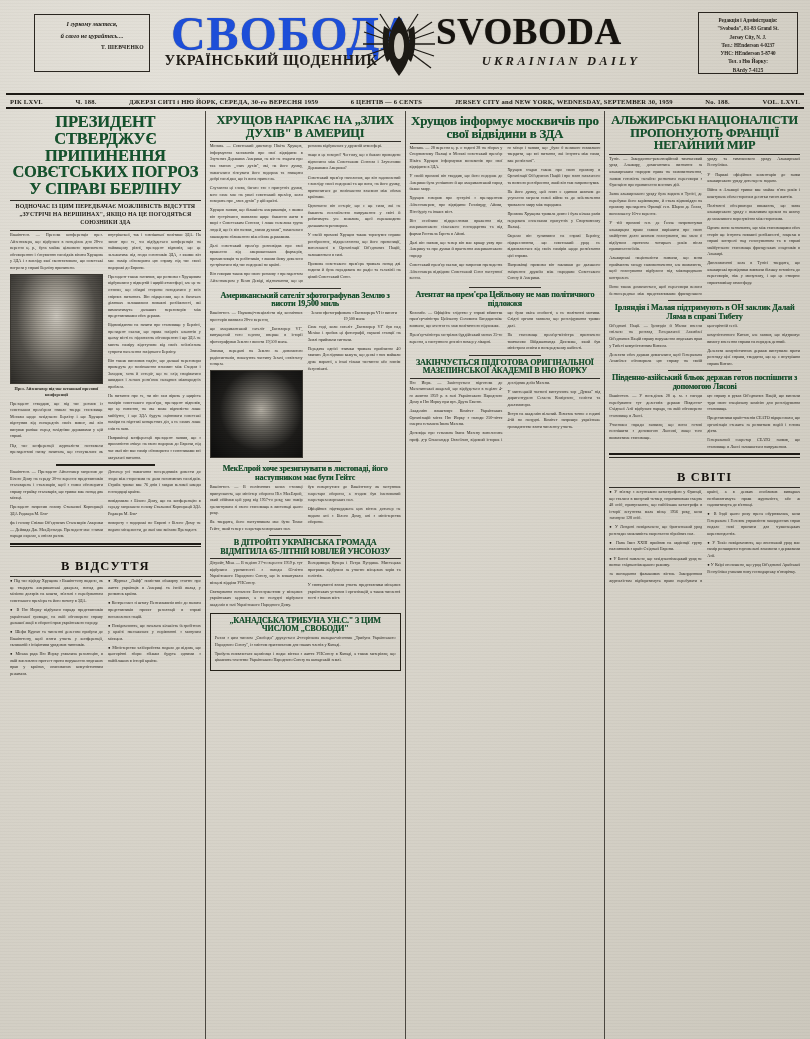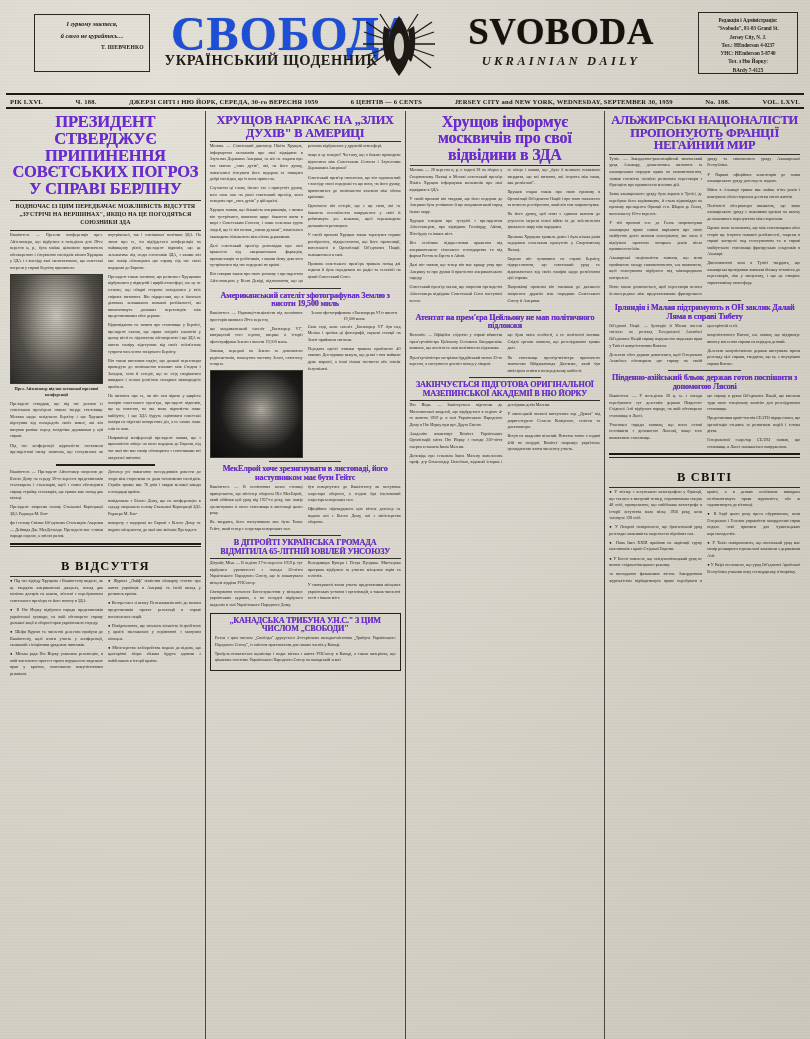--- a/index.html
+++ b/index.html
@@ -37,21 +37,21 @@
     position:absolute;left:120px;top:4px;width:290px;text-align:right;
     font-size:48px;font-weight:bold;letter-spacing:1px;line-height:1;
     font-family:"Liberation Serif", serif;color:#1d4ed8;
     text-shadow:0 0 1px rgba(0,0,0,.5);
   }
   .sub-ukr{
     position:absolute;left:120px;top:46px;width:290px;text-align:center;
     font-size:14.5px;font-weight:bold;letter-spacing:.5px;color:#201d18;
   }
   .title-eng{
-    position:absolute;left:430px;top:7px;width:250px;text-align:center;
+    position:absolute;left:430px;top:7px;width:250px;text-align:left;
     font-size:37px;font-weight:bold;letter-spacing:.5px;line-height:1;color:#16130f;
     text-shadow:0 0 1px rgba(0,0,0,.5);
   }
   .sub-eng{
     position:absolute;left:430px;top:48px;width:250px;text-align:center;
     font-size:12.5px;font-weight:bold;letter-spacing:3.2px;font-style:italic;color:#201d18;font-family:Liberation Serif, serif;
   }
   .emblem{position:absolute;left:356px;top:4px;width:74px;height:72px;}
 
   
@@ -63,27 +63,27 @@
   }
   .datebar span{white-space:nowrap;}
 
   
   .cols{display:flex;gap:0;margin-top:2px;height:930px;}
   .col{flex:1 1 0;padding:0 4px;box-sizing:border-box;border-right:.8px solid #4a463f;}
   .col:last-child{border-right:none;}
 
   
   .hl{
-    text-align:center;font-weight:bold;color:#6d28d9;line-height:1.02;
+    text-align:center;font-weight:bold;color:#14532d;line-height:1.02;
     letter-spacing:-.2px;margin:3px 0 2px;
     text-shadow:0 0 .6px rgba(0,0,0,.45);
   }
   .hl-xl{font-size:16.5px;}
   .hl-lg{font-size:12.4px;}
-  .hl-md{font-size:16px;}
+  .hl-md{font-size:13px;}
   .hl-sm{font-size:9.2px;}
   .hl-xs{font-size:8.2px;}
   .deck{
     text-align:center;font-size:5.9px;font-weight:bold;line-height:1.35;
     letter-spacing:.1px;margin:2px 1px 3px;color:#1f1c17;
   }
   .shortrule{width:52%;margin:3px auto;border-top:2px solid #24211b;}
   .shortrule.thin{border-top:1px solid #35322b;width:38%;}
 
   

